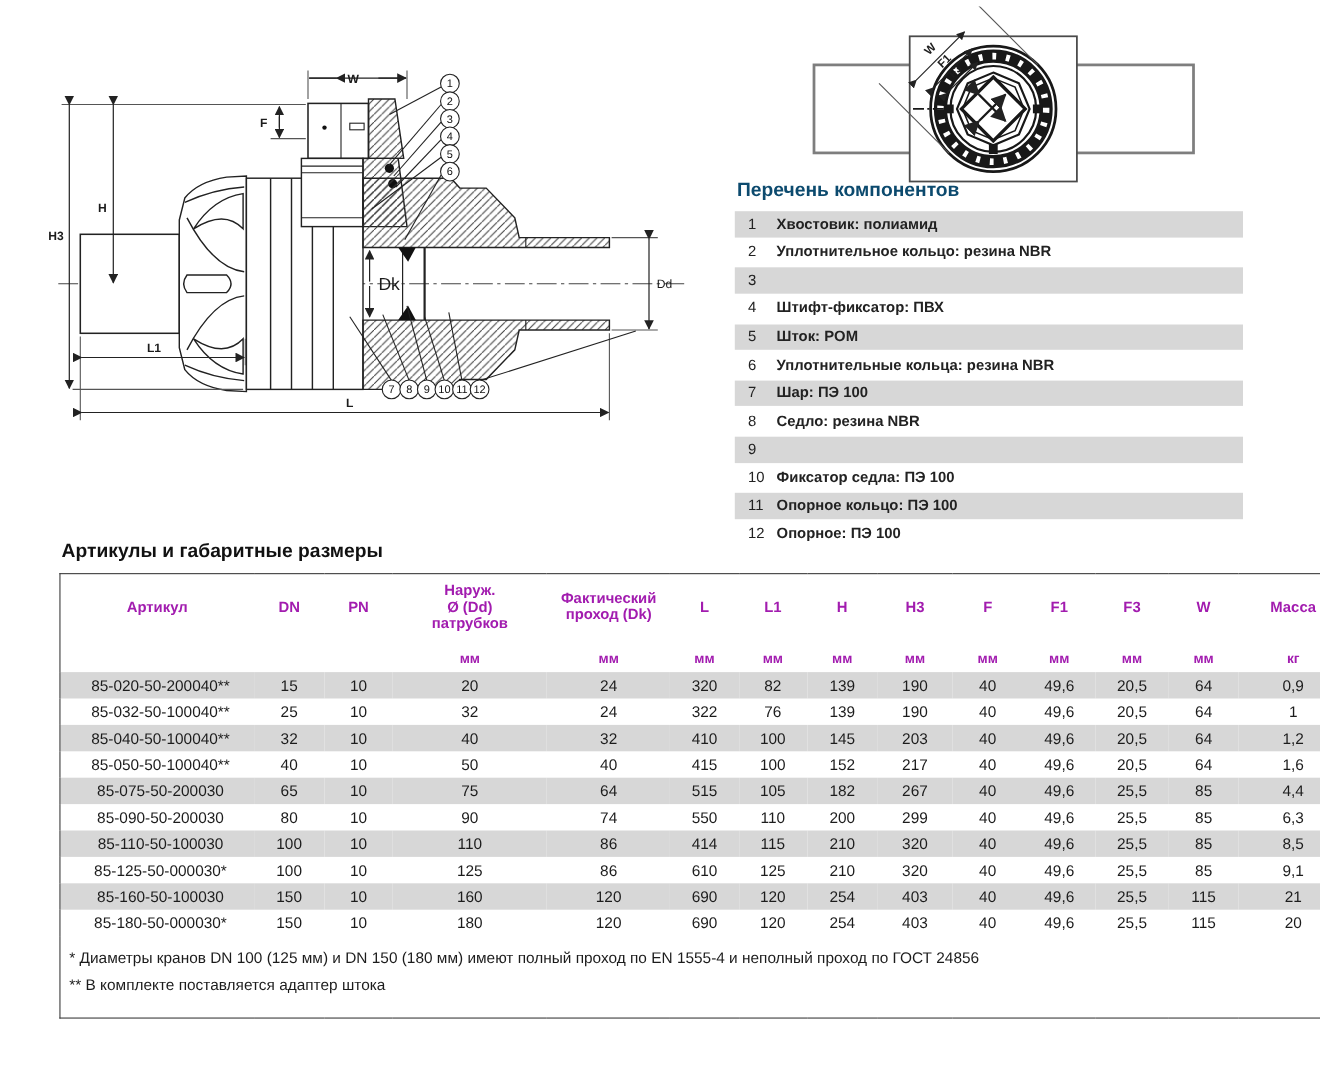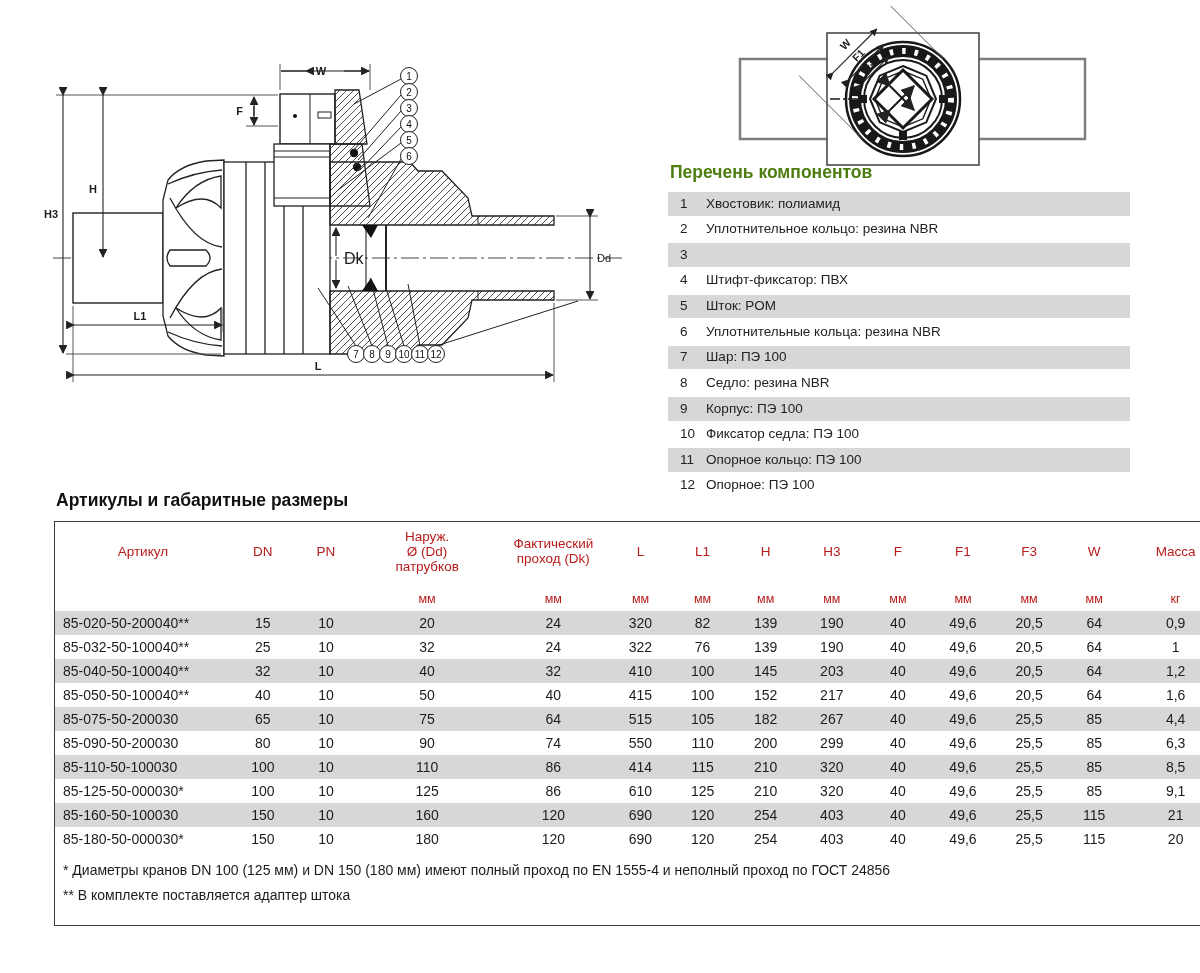--- a/index.html
+++ b/index.html
@@ -6,37 +6,37 @@
   .page{
     position:relative;width:1200px;height:973px;background:#fff;overflow:hidden;
     font-family:"Liberation Sans", sans-serif;color:#1c1c1c;
   }
   svg text{font-family:"Liberation Sans", sans-serif;}
   
   .xsec{position:absolute;left:18px;top:48px;width:640px;height:362px;}
   .topview{position:absolute;left:698px;top:6px;width:432px;height:166px;}
   
   .components{position:absolute;left:668px;top:162px;width:462px;}
-  .components h2{margin:0 0 9px 2px;font-size:17.5px;font-weight:bold;color:#4d7c0f;}
+  .components h2{margin:0 0 9px 2px;font-size:17.5px;font-weight:bold;color:#0c4a6e;}
   .comp-row{display:flex;align-items:flex-start;margin-bottom:2px;padding:2.5px 0;
     font-size:13.5px;line-height:1.38;color:#222;}
   .comp-row:nth-child(odd){background:var(--row-gray,#d7d7d7);}
   .comp-num{flex:0 0 26px;text-align:left;padding-left:12px;}
-  .comp-text{flex:1;padding-right:24px;}
+  .comp-text{flex:1;padding-right:24px;font-weight:bold;}
   
   .table-section{position:absolute;left:14px;top:490px;width:1172px;padding-left:40px;}
   .table-section h2{margin:0 0 10px 2px;font-size:17.5px;font-weight:bold;color:#111;}
   table.dims{border-collapse:collapse;width:1172px;border:1.5px solid #3c3c3c;table-layout:fixed;}
-  table.dims th{font-weight:normal;font-size:13.5px;text-align:center;vertical-align:middle;
-    white-space:pre-line;padding:0 2px;color:#b91c1c;}
+  table.dims th{font-weight:bold;font-size:13.5px;text-align:center;vertical-align:middle;
+    white-space:pre-line;padding:0 2px;color:#a21caf;}
   tr.names th{height:58px;}
   tr.units th{height:26px;font-size:12.5px;padding-bottom:5px;vertical-align:bottom;}
   table.dims td{font-size:14px;text-align:center;padding:4px 2px;color:#1c1c1c;}
   tbody tr:nth-child(odd){background:var(--row-gray,#d7d7d7);}
-  tbody td.art{text-align:left;padding-left:8px;}
+  tbody td.art{text-align:center;padding-left:8px;}
   tfoot td{text-align:left !important;padding:7px 10px 18px 8px !important;
     font-size:12.3px;line-height:1.75;color:#222;background:#fff;}
 </style>
 </head>
 <body>
 
 <div class="page">
 
   <svg class="xsec" viewBox="0 0 640 362">
     <defs>
@@ -268,21 +268,20 @@
         <div class="comp-row">
         <span class="comp-num">7</span>
         <span class="comp-text">Шар: ПЭ 100</span>
       </div>
         <div class="comp-row">
         <span class="comp-num">8</span>
         <span class="comp-text">Седло: резина NBR</span>
       </div>
         <div class="comp-row">
         <span class="comp-num">9</span>
-        <span class="comp-text">Корпус: ПЭ 100</span>
       </div>
         <div class="comp-row">
         <span class="comp-num">10</span>
         <span class="comp-text">Фиксатор седла: ПЭ 100</span>
       </div>
         <div class="comp-row">
         <span class="comp-num">11</span>
         <span class="comp-text">Опорное кольцо: ПЭ 100</span>
       </div>
         <div class="comp-row">

